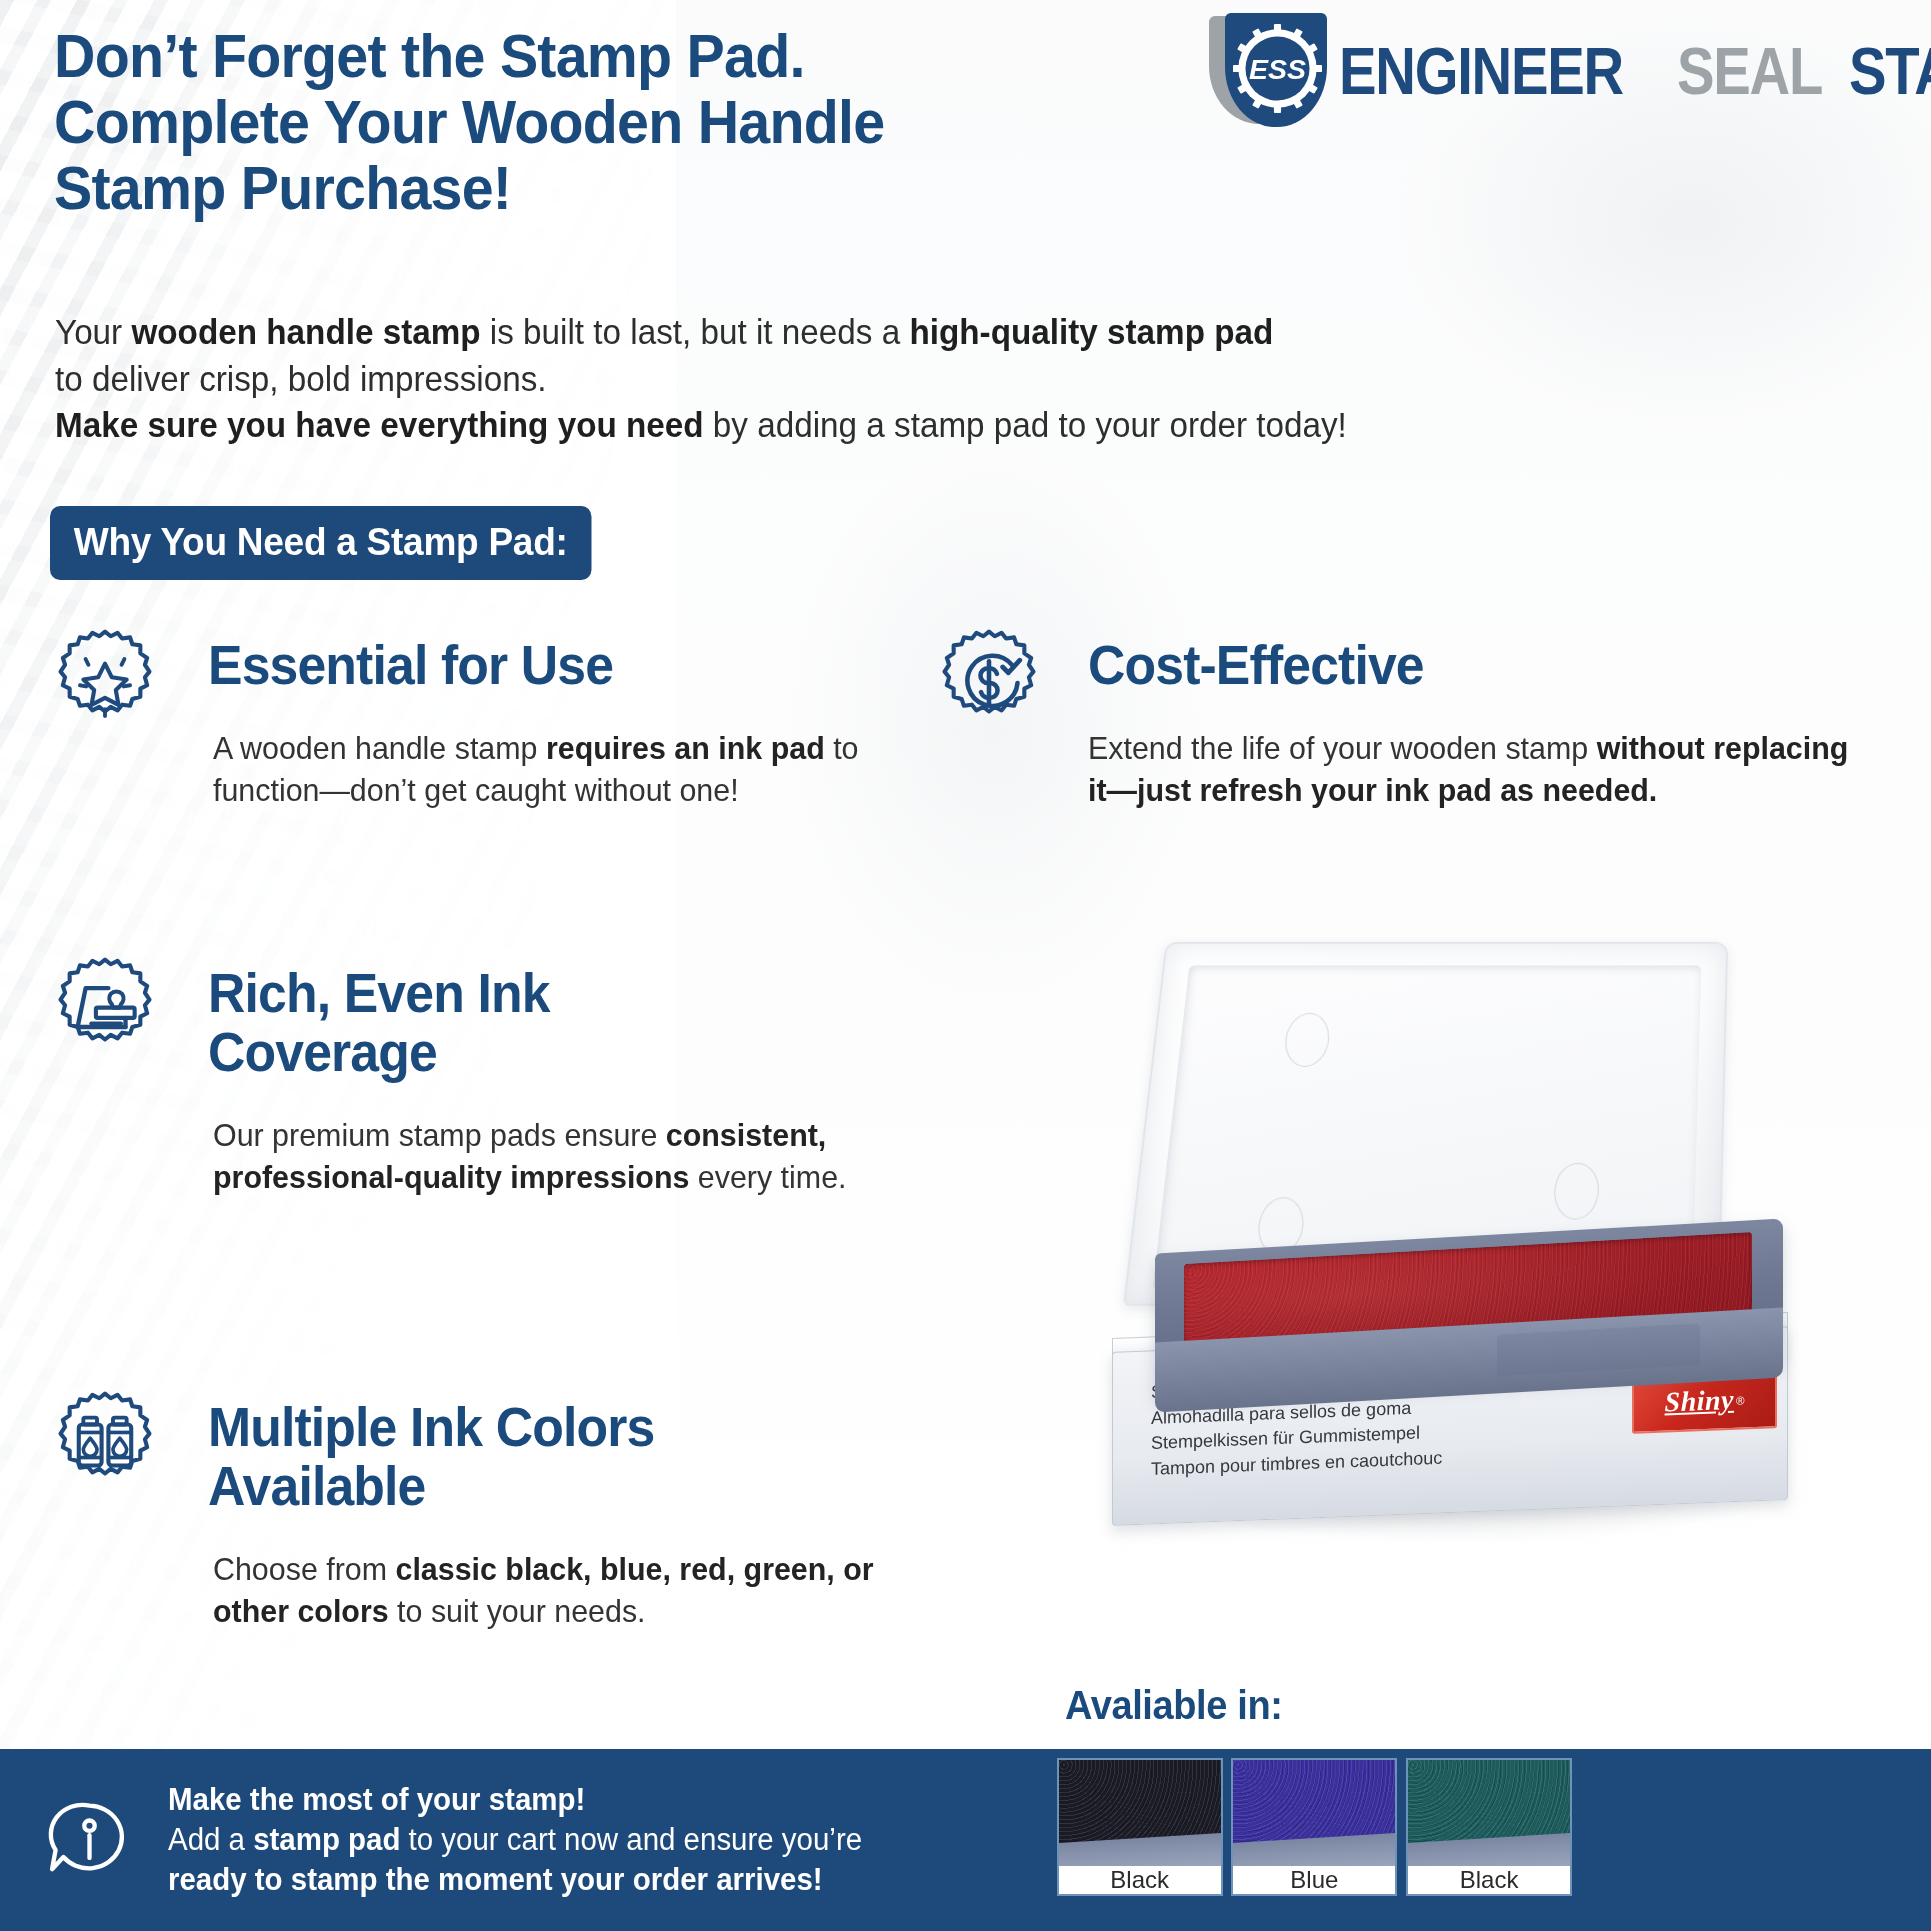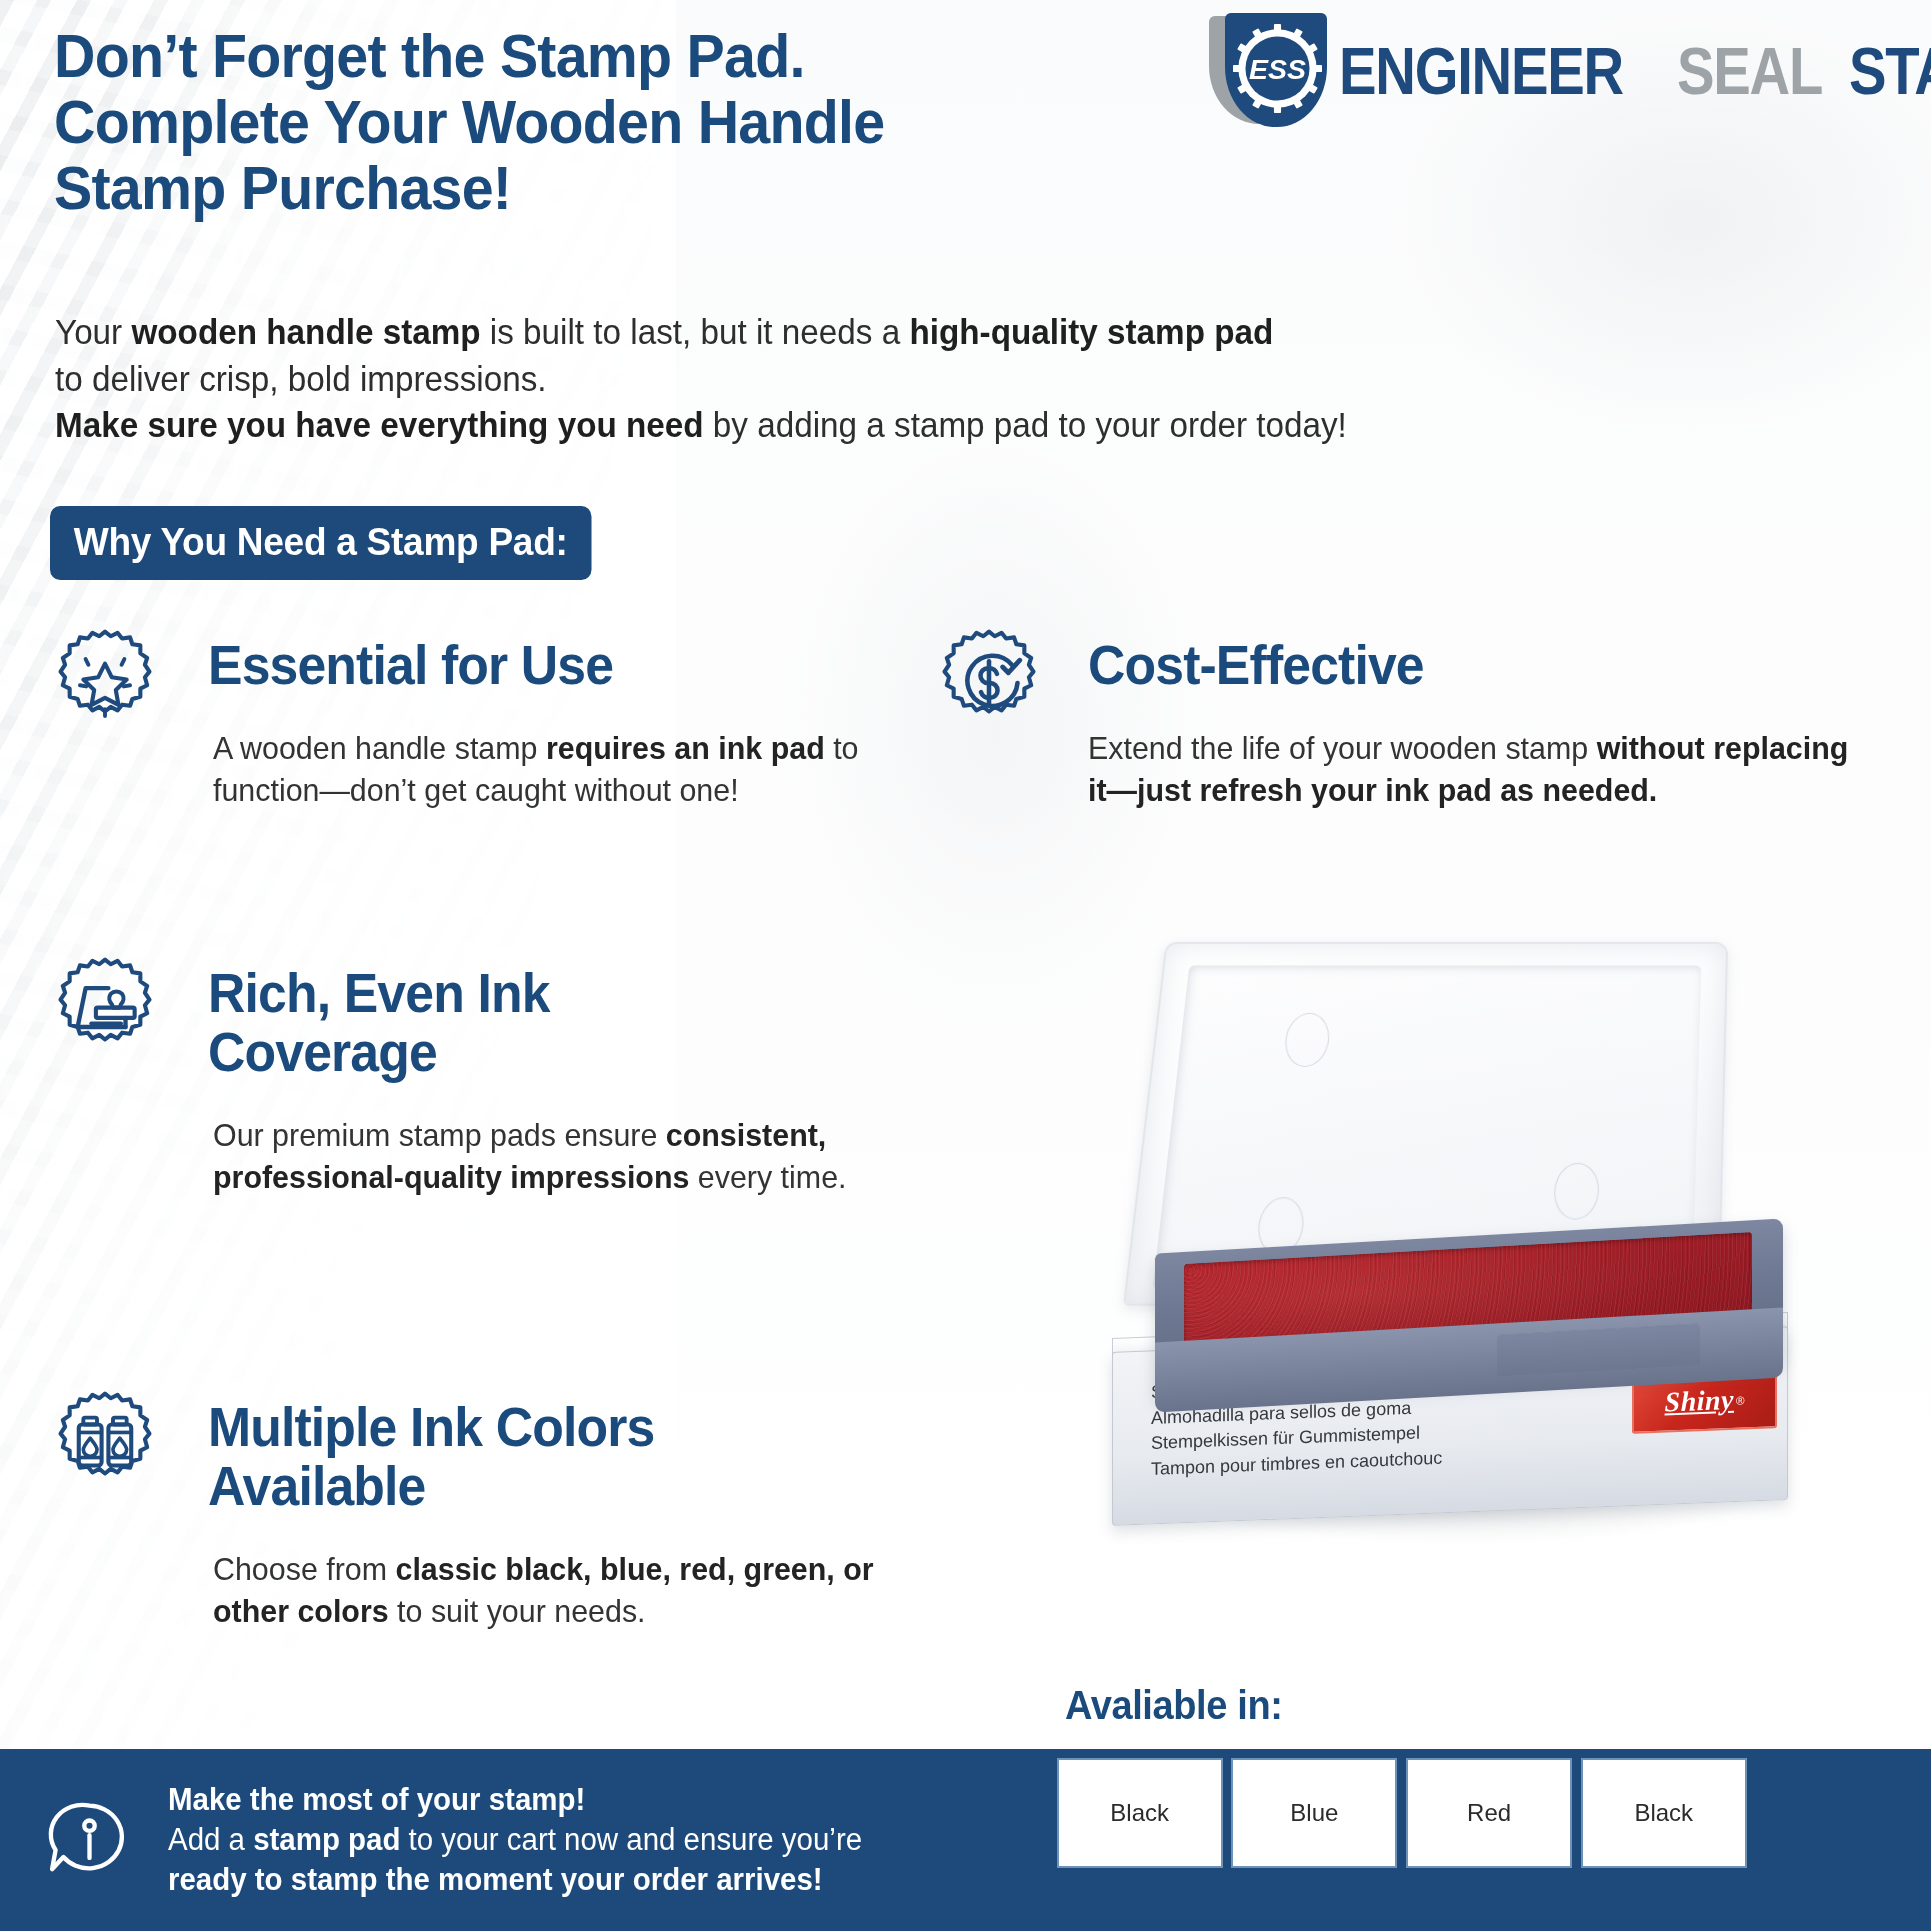--- a/index.html
+++ b/index.html
@@ -387,21 +387,21 @@
     display: flex;
     align-items: flex-start;
     gap: 8.7px;
     padding: 8.7px 7.7px 0 8.7px;
   }
   .swatch {
     width: 166px;
     background: #ffffff;
     border: 2.9px solid #6d93b8;
     display: flex;
-    flex-direction: row;
+    flex-direction: column;
   }
   .swatch-color {
     height: 106px;
     position: relative;
     overflow: hidden;
   }
   .swatch-color::after {
     content: "";
     position: absolute;
     left: -10%; right: -10%; bottom: -5.8px;
@@ -638,26 +638,20 @@
       <div class="swatch-label">Black</div>
     </div>
 
     <div class="swatch">
       <div class="swatch-color" style="background:#3a2f9e">
         <div class="swatch-grain"></div>
       </div>
       <div class="swatch-label">Blue</div>
     </div>
 
-    <div class="swatch">
-      <div class="swatch-color" style="background:#c32230">
-        <div class="swatch-grain"></div>
-      </div>
-      <div class="swatch-label">Red</div>
-    </div>
 
     <div class="swatch">
       <div class="swatch-color" style="background:#1d5c5c">
         <div class="swatch-grain"></div>
       </div>
       <div class="swatch-label">Black</div>
     </div>
 
   </div>
 

